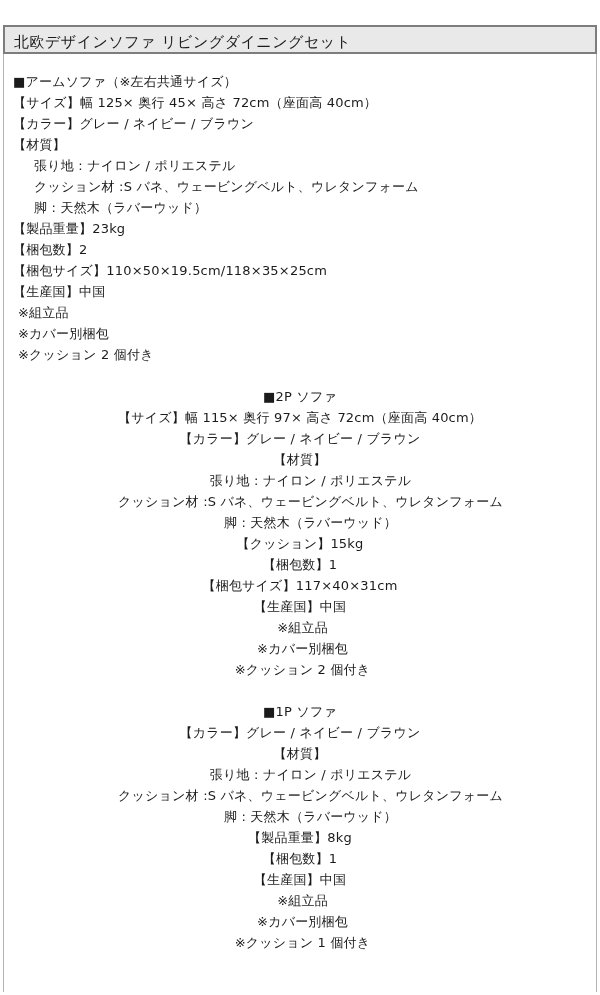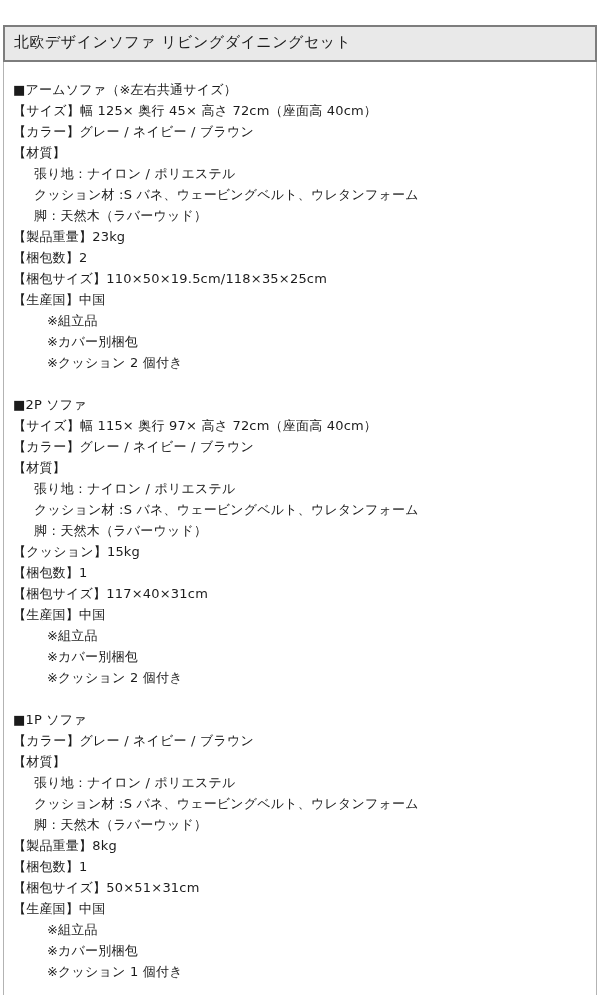--- a/index.html
+++ b/index.html
@@ -14,44 +14,45 @@
   }
   .frame {
     margin: 25px 3px 0 3px;
     width: 594px;
     box-sizing: border-box;
   }
   .titlebar {
     box-sizing: border-box;
     background: #e9e9e9;
     border: 2px solid #7d7d7d;
-    padding: 6px 9px 9px 9px;
+    padding: 6px 9px 1px 9px;
     font-size: 15px;
     line-height: 18px;
     letter-spacing: 0.5px;
   }
   .content {
     box-sizing: border-box;
     border-left: 1px solid #b3b3b3;
     border-right: 1px solid #b3b3b3;
     padding: 17px 9px 0 9px;
     min-height: 938px;
     background: #ffffff;
   }
   .section + .section {
     margin-top: 21px;
+    text-align: center;
   }
   .line {
     font-size: 13px;
     line-height: 21px;
     white-space: nowrap;
     letter-spacing: 0.2px;
   }
   .ind2 { padding-left: 21px; }
-  .ind1 { padding-left: 5px; margin-left: 29px; }
+  .ind1 { padding-left: 5px; }
 </style>
 </head>
 <body>
 
 <div class="frame">
 
   <div class="titlebar">
     <span>北欧デザインソファ リビングダイニングセット</span>
   </div>
 
@@ -93,21 +94,20 @@
 
     <div class="section">
       <div class="line">■1P ソファ</div>
       <div class="line">【カラー】グレー / ネイビー / ブラウン</div>
       <div class="line">【材質】</div>
       <div class="line ind2">張り地 : ナイロン / ポリエステル</div>
       <div class="line ind2">クッション材 :S バネ、ウェービングベルト、ウレタンフォーム</div>
       <div class="line ind2">脚 : 天然木（ラバーウッド）</div>
       <div class="line">【製品重量】8kg</div>
       <div class="line">【梱包数】1</div>
-      <div class="line">【梱包サイズ】50×51×31cm</div>
       <div class="line">【生産国】中国</div>
       <div class="line ind1">※組立品</div>
       <div class="line ind1">※カバー別梱包</div>
       <div class="line ind1">※クッション 1 個付き</div>
     </div>
 
   </div>
 </div>
 
 </body></html>

